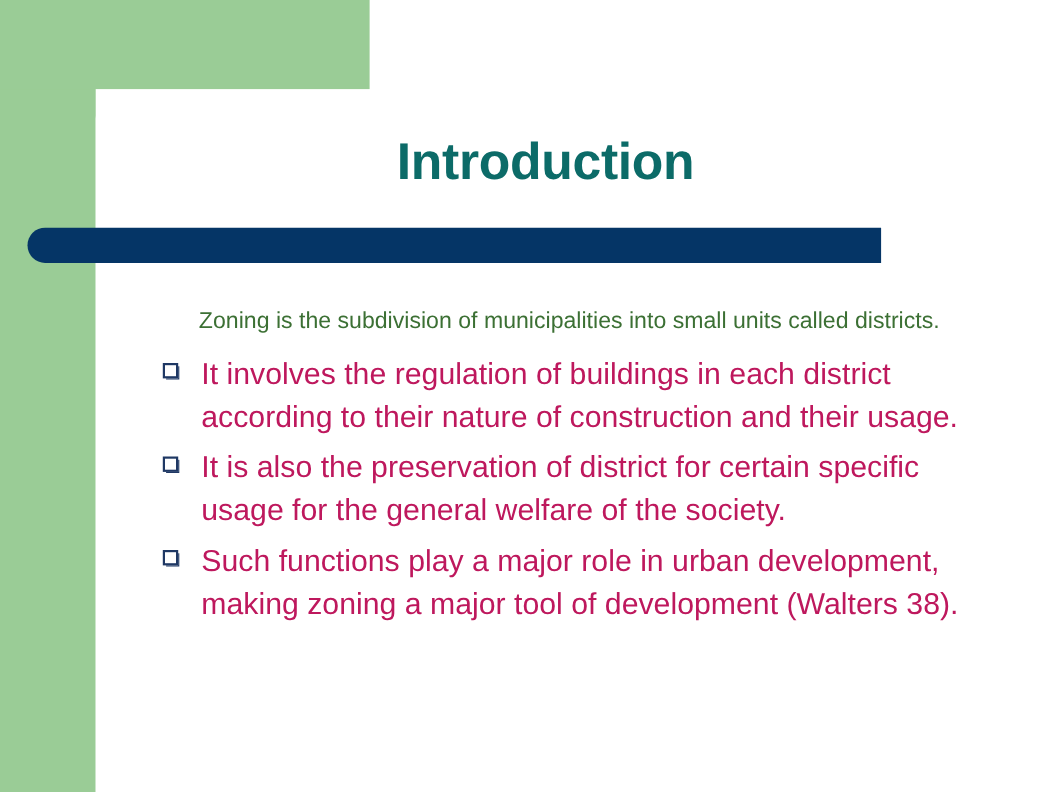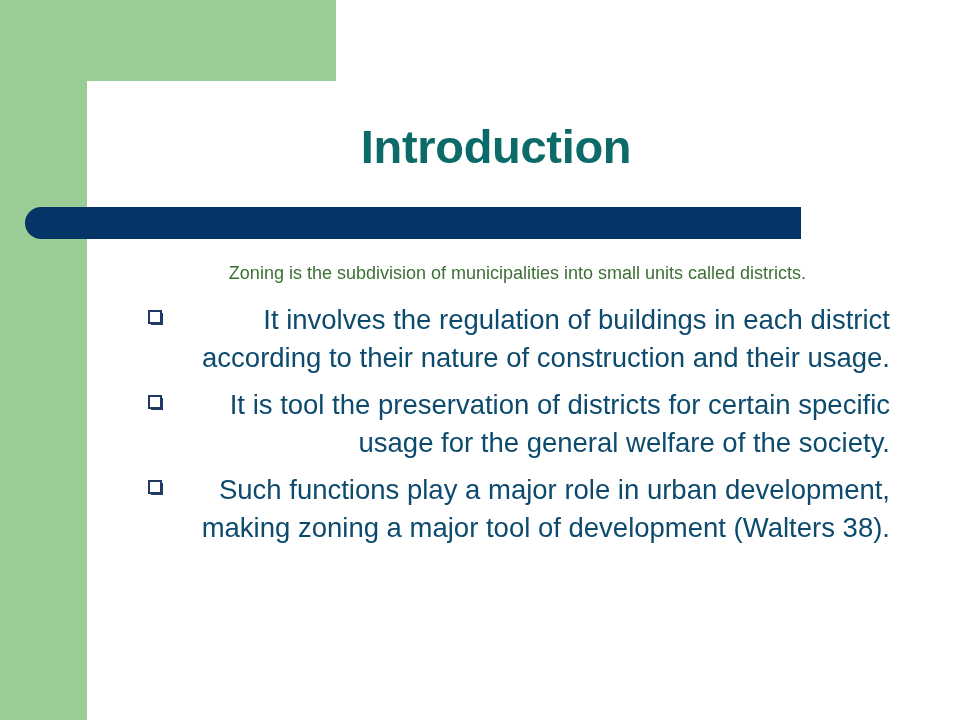--- a/index.html
+++ b/index.html
@@ -83,40 +83,39 @@
 
   .body-area {
     position: absolute;
     left: 145px;
     top: 261px;
     width: 745px;
   }
 
   .lead-paragraph {
     text-align: center;
-    font-size: 18px;
+    font-size: 21px;
     color: #3C7034;
     line-height: 1.43;
-    margin: 0 0 14px 0;
+    margin: 16px 0 14px 0;
     padding: 0 6px;
   }
 
   .bullet-list {
     list-style: none;
     margin: 0;
     padding: 0;
   }
   .bullet-item {
     position: relative;
     padding-left: 38px;
     margin-bottom: 8px;
     font-size: 27.5px;
-    color: #0c4a6e;
+    color: #be185d;
     line-height: 1.4;
-    text-align: right;
   }
   .bullet-item:last-child {
     margin-bottom: 13px;
   }
   .bullet-marker {
     position: absolute;
     left: 3px;
     top: 9px;
     width: 15px;
     height: 15px;
@@ -165,21 +164,21 @@
             <span class="sq-face"></span>
           </span>
           <span>It involves the regulation of buildings in each district according to their nature of construction and their usage.</span>
         </li>
 
         <li class="bullet-item">
           <span class="bullet-marker">
             <span class="sq-shadow"></span>
             <span class="sq-face"></span>
           </span>
-          <span>It is tool the preservation of districts for certain specific usage for the general welfare of the society.</span>
+          <span>It is also the preservation of district for certain specific usage for the general welfare of the society.</span>
         </li>
 
         <li class="bullet-item">
           <span class="bullet-marker">
             <span class="sq-shadow"></span>
             <span class="sq-face"></span>
           </span>
           <span>Such functions play a major role in urban development, making zoning a major tool of development (Walters 38).</span>
         </li>
 

